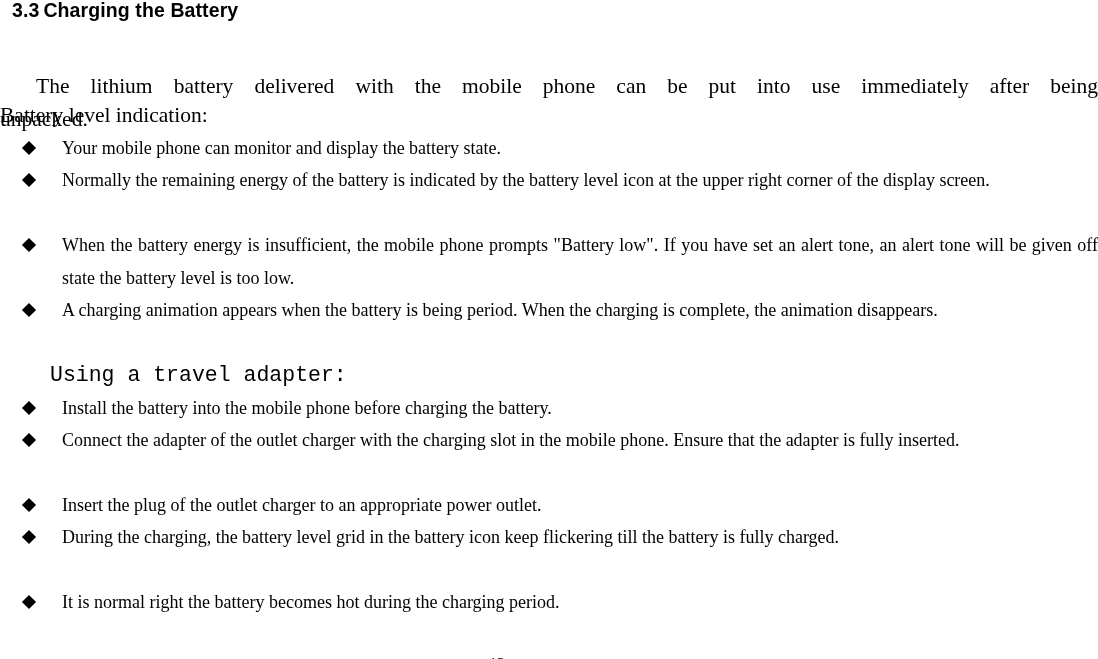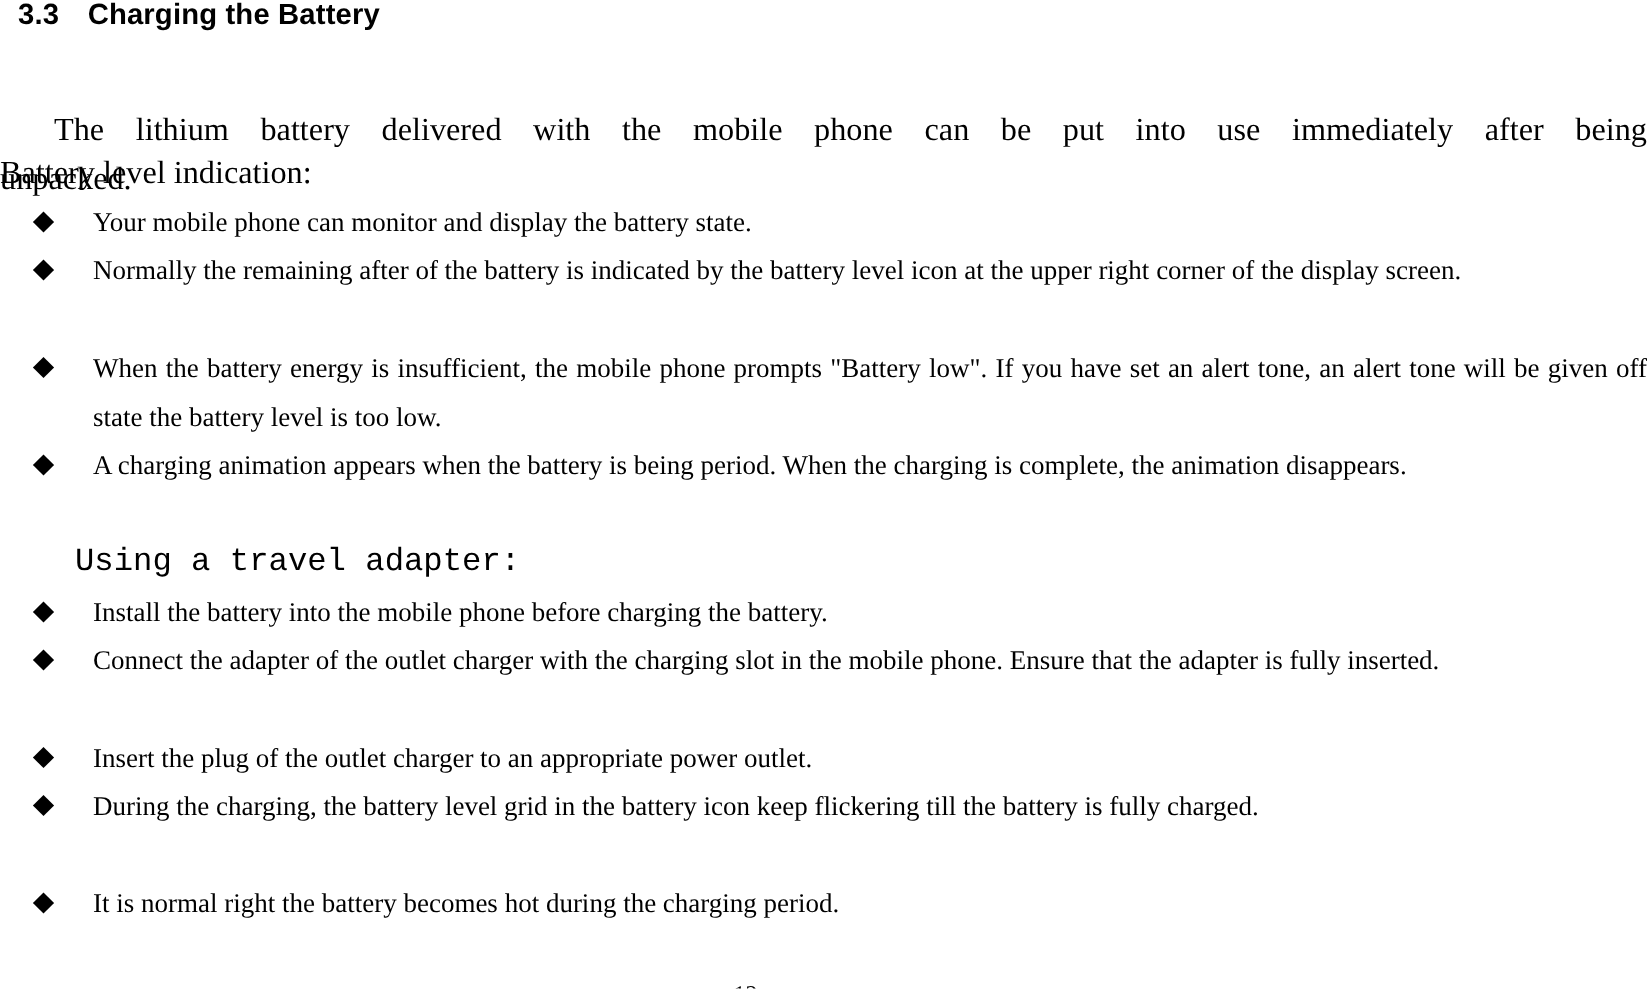--- a/index.html
+++ b/index.html
@@ -2,21 +2,21 @@
 <html><head>
 <meta charset="utf-8">
 <style>
   html, body { margin: 0; padding: 0; background: #ffffff; }
   body { width: 1098px; height: 659px; position: relative; overflow: hidden; color: #000; }
   .heading {
     position: absolute; left: 12px; top: -1px;
     font-family: "Liberation Sans", sans-serif; font-weight: bold; font-size: 19.5px;
     letter-spacing: 0.1px;
   }
-  .heading .num { margin-right: 19px; }
+  .heading .num { margin-right: 4px; }
   .para {
     position: absolute; left: 0; width: 1098px;
     font-family: "Liberation Serif", serif; font-size: 21.5px; line-height: 32.5px;
     text-align: justify; text-align-last: left;
   }
   .intro { top: 34px; text-indent: 36px; word-spacing: 10px; margin-top: 36px; }
   .label { top: 99px; }
   .label2 { top: 359px; left: 50px; width: 1048px; font-family: Liberation Mono, monospace; }
   .list { position: absolute; left: 0; width: 1098px; }
   .item { position: absolute; left: 0; width: 1098px; }
@@ -48,21 +48,21 @@
 
 <div class="para label">Battery level indication:</div>
 
 <div class="list">
   <div class="item" style="top:132px;">
     <span class="bullet"></span>
     <div class="item-text">Your mobile phone can monitor and display the battery state.</div>
   </div>
   <div class="item" style="top:164px;">
     <span class="bullet"></span>
-    <div class="item-text">Normally the remaining after of the battery is indicated by the battery level icon at the upper right corner of the display screen.</div>
+    <div class="item-text">Normally the remaining energy of the battery is indicated by the battery level icon at the upper right corner of the display screen.</div>
   </div>
   <div class="item" style="top:229px;">
     <span class="bullet"></span>
     <div class="item-text">When the battery energy is insufficient, the mobile phone prompts "Battery low". If you have set an alert tone, an alert tone will be given off state the battery level is too low.</div>
   </div>
   <div class="item" style="top:294px;">
     <span class="bullet"></span>
     <div class="item-text">A charging animation appears when the battery is being period. When the charging is complete, the animation disappears.</div>
   </div>
 </div>

